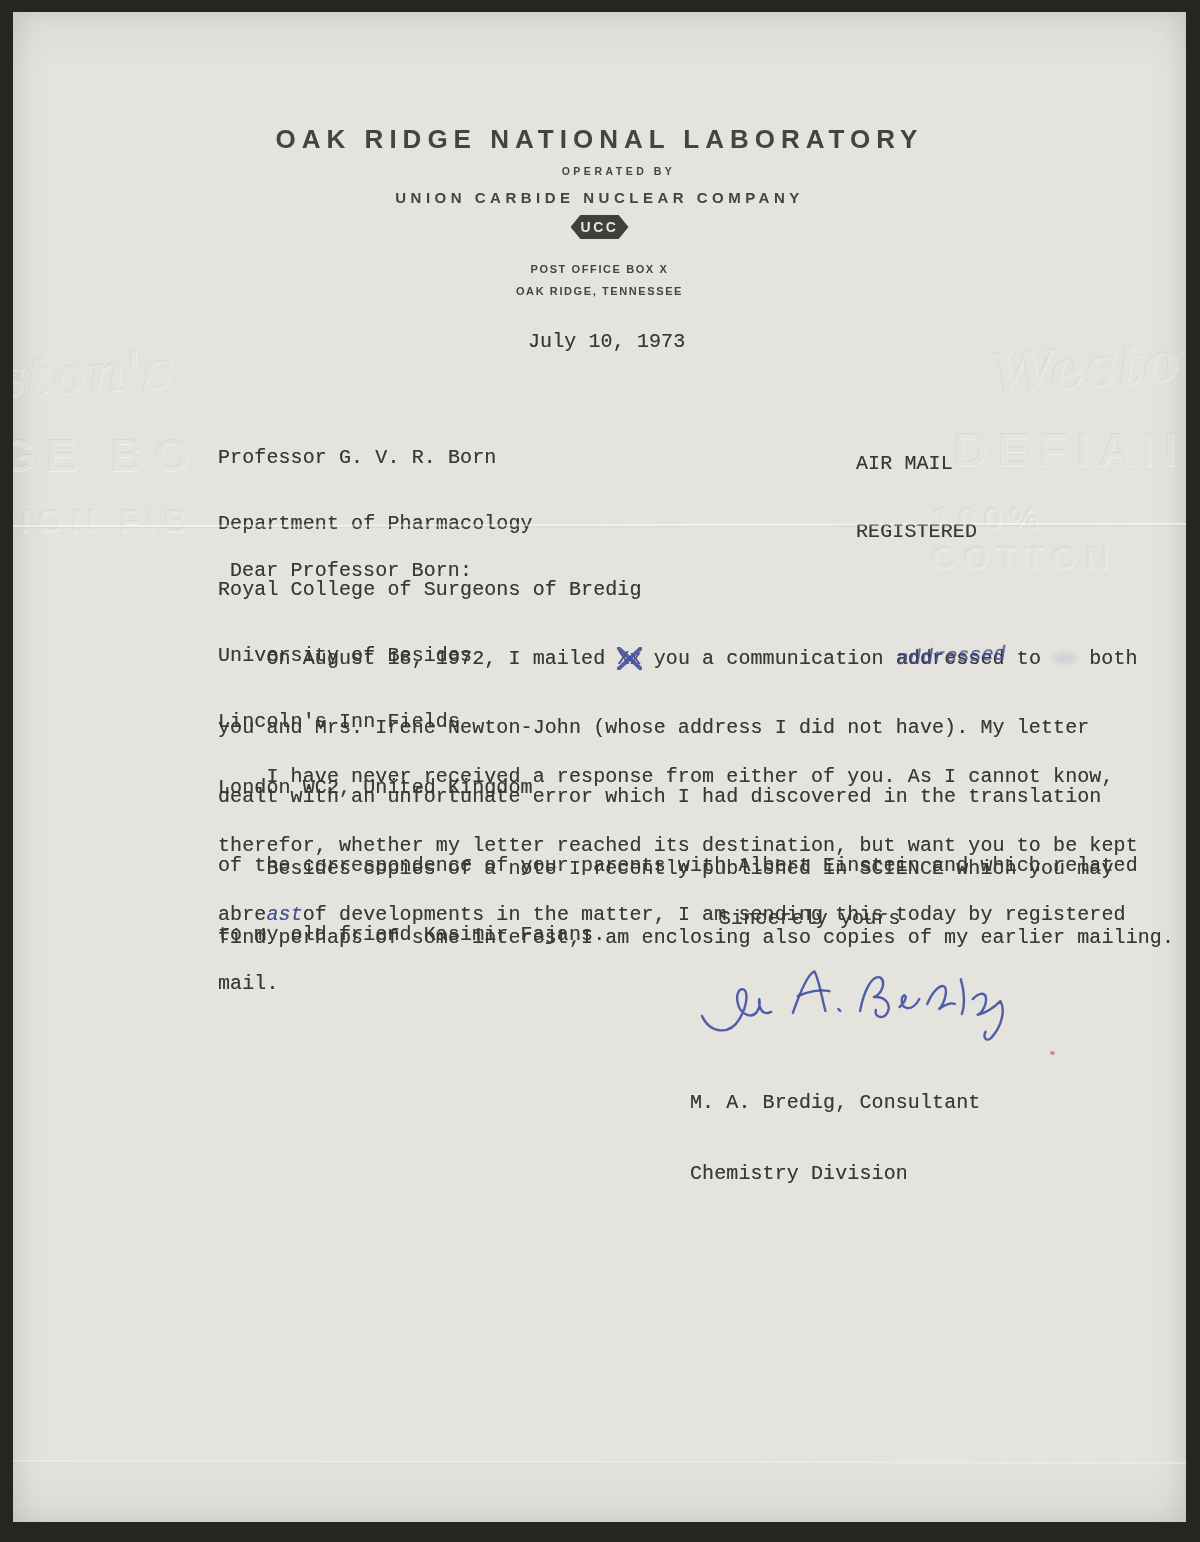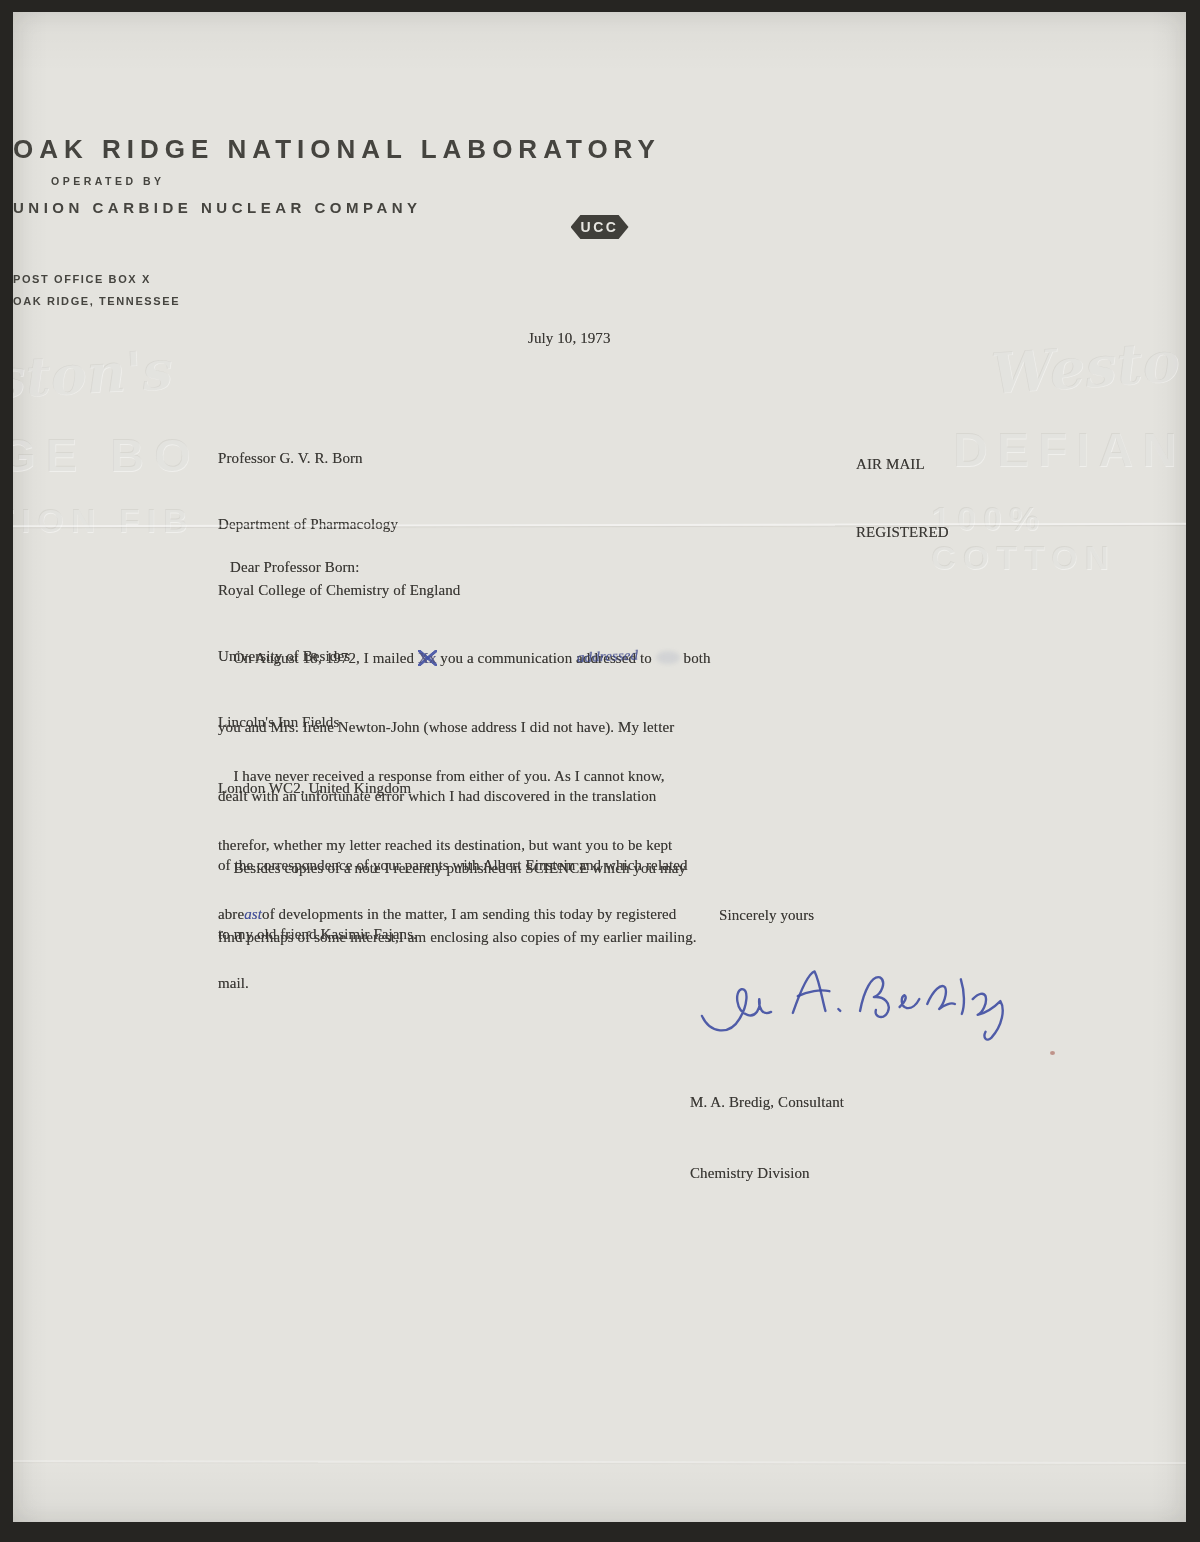--- a/index.html
+++ b/index.html
@@ -12,39 +12,39 @@
     position:absolute; left:13px; top:12px; width:1173px; height:1510px;
     background:#e4e3de;
     background-image:
       linear-gradient(180deg, rgba(0,0,0,0.03) 0%, rgba(0,0,0,0) 4%, rgba(0,0,0,0) 96%, rgba(0,0,0,0.04) 100%),
       linear-gradient(90deg, rgba(0,0,0,0.035) 0%, rgba(0,0,0,0) 3%, rgba(0,0,0,0) 97%, rgba(0,0,0,0.035) 100%);
     box-shadow: inset 0 0 22px rgba(40,38,32,0.10);
     overflow:hidden;
   }
 
   
-  .lh { position:absolute; left:0; width:100%; text-align:left; color:#45443f;margin-top:10px; }
+  .lh { position:absolute; left:0; width:100%; text-align:center; color:#45443f; }
   .lh-org      { top:112px; font-size:26px; font-weight:600; letter-spacing:6px; }
   .lh-operated { top:153px; font-size:10.5px; font-weight:700; letter-spacing:3.5px;padding-left:38px; }
   .lh-company  { top:177px; font-size:15px;  font-weight:600; letter-spacing:4.5px; }
   .lh-pobox    { top:251px; font-size:11px;  font-weight:700; letter-spacing:1.6px; }
   .lh-city     { top:273px; font-size:11px;  font-weight:700; letter-spacing:1.6px; }
 
   .logo-wrap { position:absolute; top:203px; left:0; width:100%; display:flex; justify-content:center; }
   .logo-hex {
     width:58px; height:24px; background:#403f3a; color:#e7e6e1;
     clip-path:polygon(17% 0, 83% 0, 100% 50%, 83% 100%, 17% 100%, 0 50%);
     display:flex; align-items:center; justify-content:center;
     font-size:14px; font-weight:700; letter-spacing:2.5px;
   }
 
   
   .tw {
-    font-family:Liberation Serif, serif;
-    font-size:15px; color:#3a3834; letter-spacing:0.1px;
+    font-family:Liberation Mono, monospace;
+    font-size:20px; color:#3a3834; letter-spacing:0.1px;
     text-shadow:0 0 0.6px rgba(58,56,52,0.55);
     white-space:pre;
   }
   .date-line { position:absolute; left:515px; top:318px; }
   .recipient { position:absolute; left:205px; top:391px; line-height:22px; }
   .mail-labels { position:absolute; left:843px; top:396px; line-height:22.5px; }
   .salutation { position:absolute; left:217px; top:547px; }
   .para { position:absolute; left:205px; line-height:23px; }
   .p1 { top:589px; } .p2 { top:707px; } .p3 { top:799px; }
   .closing { position:absolute; left:706px; top:895px; }
@@ -112,21 +112,21 @@
       <div class="logo-hex">UCC</div>
     </div>
     <div class="lh lh-pobox">POST OFFICE BOX X</div>
     <div class="lh lh-city">OAK RIDGE, TENNESSEE</div>
 
     <div class="tw date-line">July 10, 1973</div>
 
     <div class="tw recipient">
       <div>Professor G. V. R. Born</div>
       <div>Department of Pharmacology</div>
-      <div>Royal College of Chemistry of England</div>
+      <div>Royal College of Surgeons of Bredig</div>
       <div>University of Besides</div>
       <div>Lincoln's Inn Fields</div>
       <div>London WC2, United Kingdom</div>
     </div>
 
     <div class="tw mail-labels">
       <div>AIR MAIL</div>
       <div>REGISTERED</div>
     </div>
 

